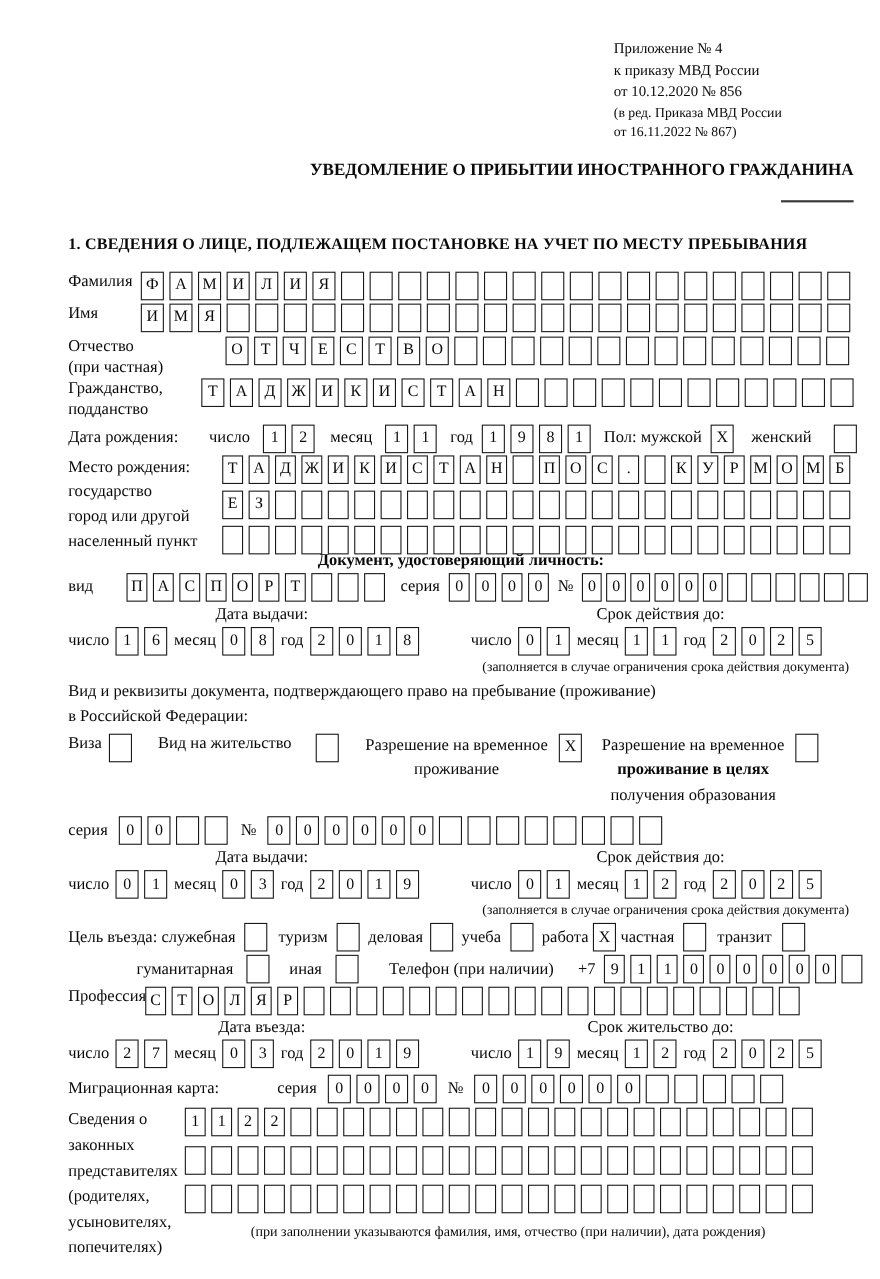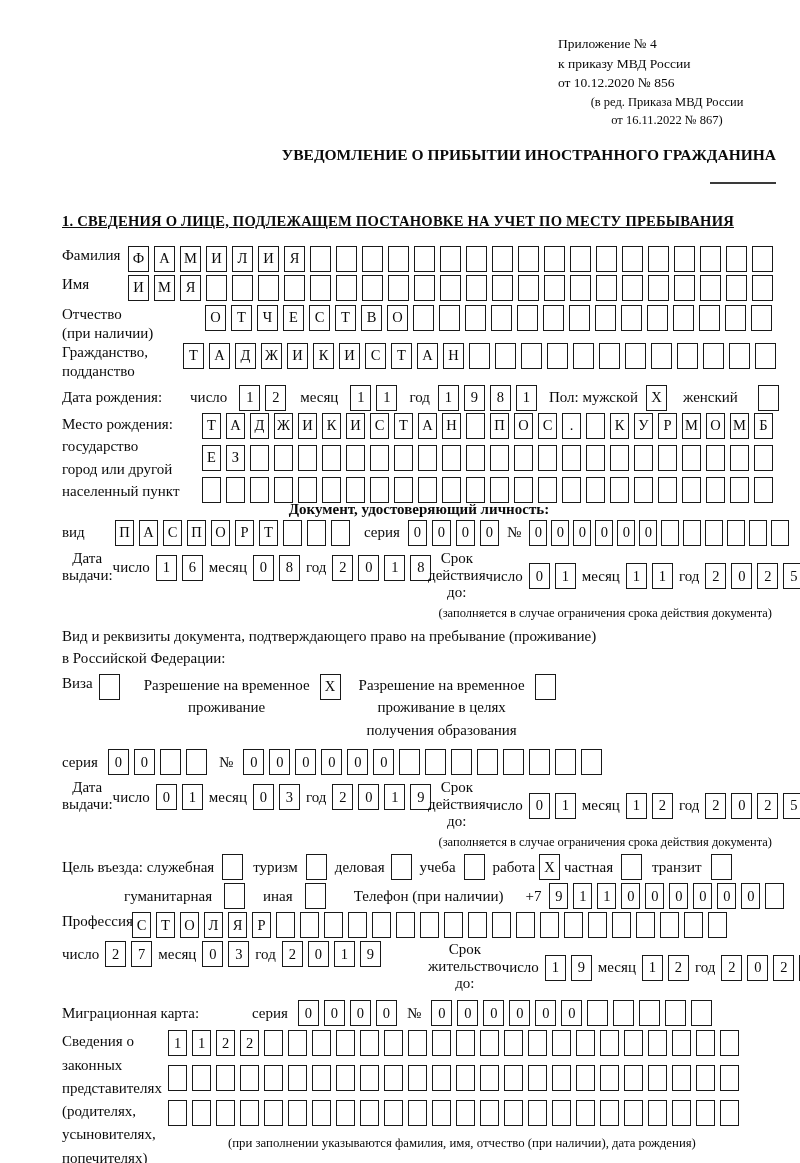--- a/index.html
+++ b/index.html
@@ -2,38 +2,38 @@
 <html><head>
 <meta charset="utf-8">
 <style>
   html,body{margin:0;padding:0;background:#e8e8e8;}
   .page{
     width:800px;height:1163px;box-sizing:border-box;margin:0 auto;background:#fff;
     padding:34px 24px 16px 62px;position:relative;color:#0a0a0a;
     font-family:"Liberation Serif","DejaVu Serif",serif;font-size:15px;overflow:hidden;
   }
   .annex{margin-left:auto;width:218px;font-size:13.5px;line-height:1.45;}
-  .annex .sm{font-size:12.5px;text-align:center;}
+  .annex .sm{font-size:12.5px;}
   .form-label{text-align:right;font-weight:bold;margin:14px 12px 0 0;font-size:15px;letter-spacing:.4px;}
   .title{text-align:right;font-weight:bold;font-size:15.5px;line-height:1.55;margin-top:14px;}
   .blank-line{display:inline-block;width:66px;border-bottom:2px solid #3a3a3a;height:.95em;margin-left:10px;}
-  .sec-heading{font-weight:bold;font-size:14.6px;margin-top:22px;letter-spacing:.2px;text-decoration:underline;}
+  .sec-heading{font-weight:bold;font-size:14.6px;margin-top:22px;letter-spacing:.2px;}
 
   .frow{display:flex;align-items:flex-start;}
   .frow.vc{align-items:center;}
   .flabel{flex:none;line-height:1.26;}
   .cellrow{display:inline-flex;gap:5px;flex:none;}
   .cell{box-sizing:border-box;flex:none;width:21px;height:26px;border:1.5px solid #191919;
         display:flex;align-items:center;justify-content:center;font-size:14.5px;background:#fff;}
   .sm .cell{width:19px;}
   .xs{gap:4px;} .xs .cell{width:18px;}
   .stackcells>.cellrow{display:flex;}
   .stackcells>.cellrow+.cellrow{margin-top:6px;}
 
-  .dg{display:flex;flex-direction:row;flex:none;}
+  .dg{display:flex;flex-direction:column;flex:none;}
   .dg-title{text-align:center;margin-bottom:2px;}
   .dl{display:flex;align-items:center;gap:6px;white-space:nowrap;}
   .note-right{font-size:12.5px;text-align:right;margin-top:3px;padding-right:4px;}
   .note-center{font-size:12.8px;margin-top:10px;padding-left:150px;}
 
   .cbitem{display:flex;align-items:flex-start;flex:none;}
   .cbitem .cbtext{line-height:1.26;text-align:center;}
   .cbitem .cellrow{margin-left:10px;}
   .nw{white-space:nowrap;}
 </style>
@@ -115,21 +115,21 @@
         <span class="cell"></span>
         <span class="cell"></span>
         <span class="cell"></span>
         <span class="cell"></span>
       </span>
   </div>
 
   <div class="frow" style="margin-top:4px;height:38px;">
     <span class="flabel" style="width:143px;">
       <span style="display:block;">Отчество</span>
-      <span style="display:block;">(при наличии)</span>
+      <span style="display:block;">(при частная)</span>
     </span>
     <span class="cellrow">
         <span class="cell">О</span>
         <span class="cell">Т</span>
         <span class="cell">Ч</span>
         <span class="cell">Е</span>
         <span class="cell">С</span>
         <span class="cell">Т</span>
         <span class="cell">В</span>
         <span class="cell">О</span>
@@ -394,32 +394,38 @@
   </div>
 
   <div class="frow" style="margin-top:4px;">
     <div class="cbitem">
       <span class="cbtext">Виза</span>
       <span class="cellrow" style="margin-left:6px;">
           <span class="cell"></span>
         </span>
     </div>
     <div class="cbitem" style="margin-left:24px;">
+      <span class="cbtext">Вид на жительство</span>
+      <span class="cellrow" style="margin-left:22px;">
+          <span class="cell"></span>
+        </span>
+    </div>
+    <div class="cbitem" style="margin-left:24px;">
       <span class="cbtext" style="line-height:1.5;">
         <span style="display:block;">Разрешение на временное</span>
         <span style="display:block;">проживание</span>
       </span>
       <span class="cellrow">
           <span class="cell">X</span>
         </span>
     </div>
     <div class="cbitem" style="margin-left:18px;">
       <span class="cbtext" style="line-height:1.5;">
         <span style="display:block;">Разрешение на временное</span>
-        <span style="display:block;">проживание в целях</span>
+        <span style="display:block;font-weight:bold;">проживание в целях</span>
         <span style="display:block;">получения образования</span>
       </span>
       <span class="cellrow">
           <span class="cell"></span>
         </span>
     </div>
   </div>
 
   <div class="frow vc nw" style="margin-top:8px;">
     <span>серия</span>
@@ -578,20 +584,21 @@
         <span class="cell"></span>
         <span class="cell"></span>
         <span class="cell"></span>
         <span class="cell"></span>
         <span class="cell"></span>
       </span>
   </div>
 
   <div class="frow" style="margin-top:3px;">
     <div class="dg" style="width:352px;">
+      <div class="dg-title">Дата въезда:</div>
       <div class="dl">
         <span>число</span>
         <span class="cellrow">
             <span class="cell">2</span>
             <span class="cell">7</span>
           </span>
         <span>месяц</span>
         <span class="cellrow">
             <span class="cell">0</span>
             <span class="cell">3</span>

